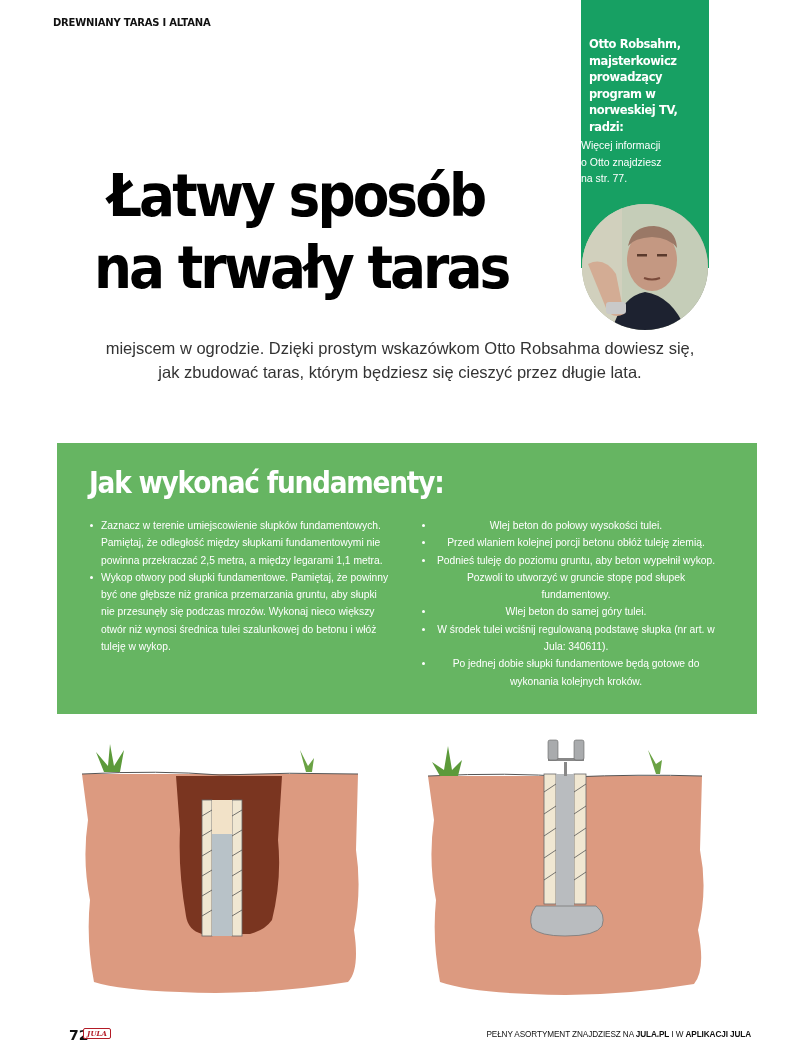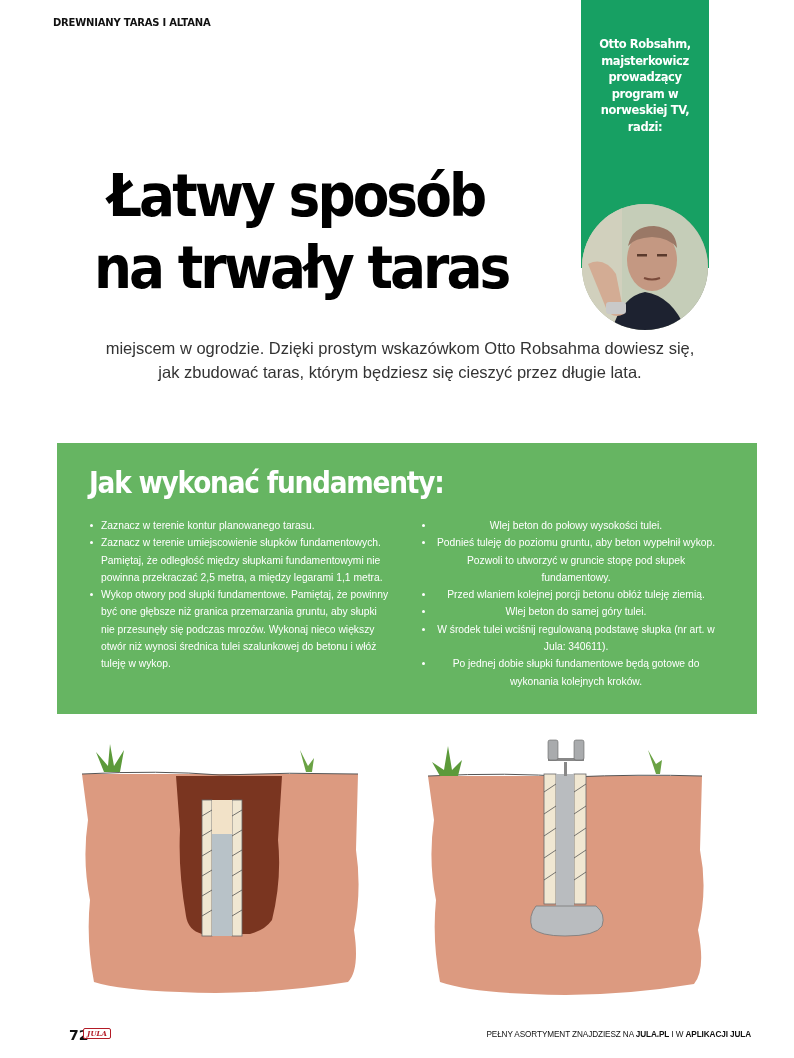--- a/index.html
+++ b/index.html
@@ -7,21 +7,21 @@
     body { position: relative; font-family: "Liberation Sans", sans-serif; color: #222; }
 
     .section-label {
       position: absolute; left: 53px; top: 17px;
       font-family: "DejaVu Sans", sans-serif; font-weight: bold;
       font-size: 10px; letter-spacing: -0.2px; color: #111;
     }
 
     .sidebar {
       position: absolute; left: 581px; top: 0; width: 128px; height: 268px;
-      background: #17a063; color: #fff; text-align: center;
+      background: #17a063; color: #fff; 
       padding-top: 36px;
     }
     .sidebar .who {
       font-family: "DejaVu Sans", sans-serif; font-weight: bold;
       font-size: 11.5px; line-height: 16.5px; letter-spacing: -0.4px;
       padding: 0 8px;
     }
     .sidebar .more {
       font-family: "Liberation Sans", sans-serif;
       font-size: 10.5px; line-height: 16.5px; margin-top: 2px;
@@ -95,20 +95,25 @@
 <div class="section-label">DREWNIANY TARAS I ALTANA</div>
 
 <div class="sidebar">
   <div class="who">
     <div>Otto Robsahm,</div>
     <div>majsterkowicz</div>
     <div>prowadzący</div>
     <div>program w</div>
     <div>norweskiej TV,</div>
     <div>radzi:</div>
+  </div>
+  <div class="more">
+    <div>Więcej informacji</div>
+    <div>o Otto znajdziesz</div>
+    <div>na str. 77.</div>
   </div>
 </div>
 
 <div class="avatar">
   <svg width="126" height="126" viewBox="0 0 126 126">
     <rect width="126" height="126" fill="#c5cdb8"></rect>
     <rect x="0" y="0" width="40" height="126" fill="#d8d2c0" opacity="0.6"></rect>
     <path d="M30 126 Q40 92 63 88 Q90 92 104 126 Z" fill="#1d2230"></path>
     <ellipse cx="70" cy="56" rx="25" ry="31" fill="#c49882"></ellipse>
     <path d="M46 42 Q50 22 72 22 Q94 24 95 44 Q88 34 70 33 Q52 34 46 42 Z" fill="#9a7866"></path>
@@ -126,28 +131,27 @@
 </div>
 
 <div class="lead">
   <div>miejscem w ogrodzie. Dzięki prostym wskazówkom Otto Robsahma dowiesz się,</div>
   <div>jak zbudować taras, którym będziesz się cieszyć przez długie lata.</div>
 </div>
 
 <div class="green-box">
   <h2>Jak wykonać fundamenty:</h2>
   <ul class="col left">
-    <li>Zaznacz w terenie kontur planowanego tarasu.</li>
     <li>Zaznacz w terenie umiejscowienie słupków fundamentowych. Pamiętaj, że odległość między słupkami fundamentowymi nie powinna przekraczać 2,5 metra, a między legarami 1,1 metra.</li>
     <li>Wykop otwory pod słupki fundamentowe. Pamiętaj, że powinny być one głębsze niż granica przemarzania gruntu, aby słupki nie przesunęły się podczas mrozów. Wykonaj nieco większy otwór niż wynosi średnica tulei szalunkowej do betonu i włóż tuleję w wykop.</li>
   </ul>
   <ul class="col right">
     <li>Wlej beton do połowy wysokości tulei.</li>
+    <li>Przed wlaniem kolejnej porcji betonu obłóż tuleję ziemią.</li>
     <li>Podnieś tuleję do poziomu gruntu, aby beton wypełnił wykop. Pozwoli to utworzyć w gruncie stopę pod słupek fundamentowy.</li>
-    <li>Przed wlaniem kolejnej porcji betonu obłóż tuleję ziemią.</li>
     <li>Wlej beton do samej góry tulei.</li>
     <li>W środek tulei wciśnij regulowaną podstawę słupka (nr art. w Jula: 340611).</li>
     <li>Po jednej dobie słupki fundamentowe będą gotowe do wykonania kolejnych kroków.</li>
   </ul>
 </div>
 
 <div class="illus one">
   <svg width="300" height="290" viewBox="0 0 300 290">
     <path d="M22 54 L298 54 L296 130 Q302 170 294 210 Q300 250 288 262 Q200 276 120 272 Q60 270 34 262 Q26 220 30 180 Q22 140 28 100 Z" fill="#dc9a80"></path>
     <path d="M22 54 Q100 50 160 55 Q230 52 298 54" stroke="#555" stroke-width="1" fill="none"></path>

